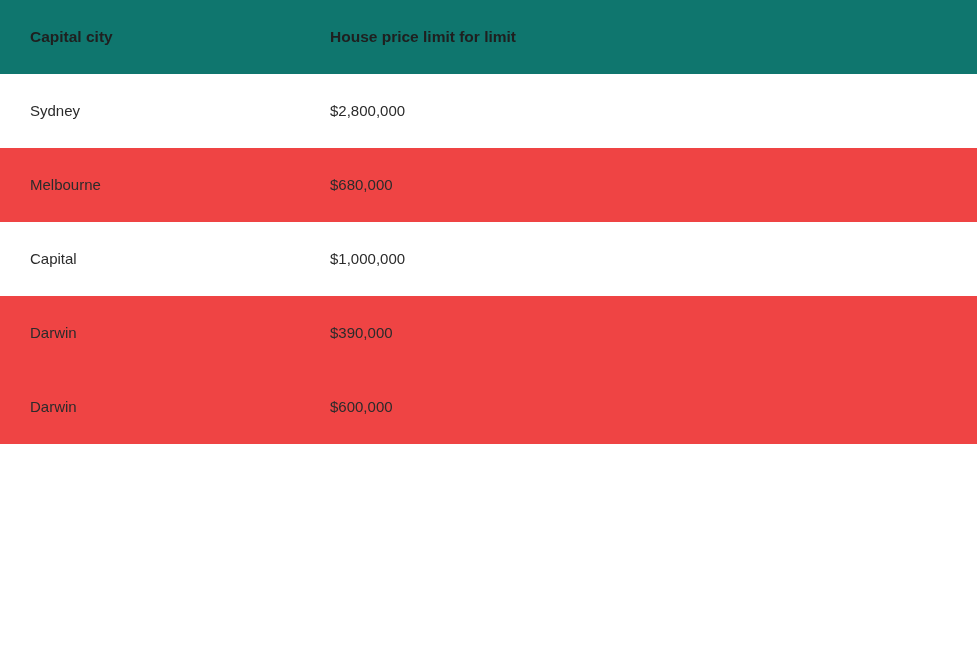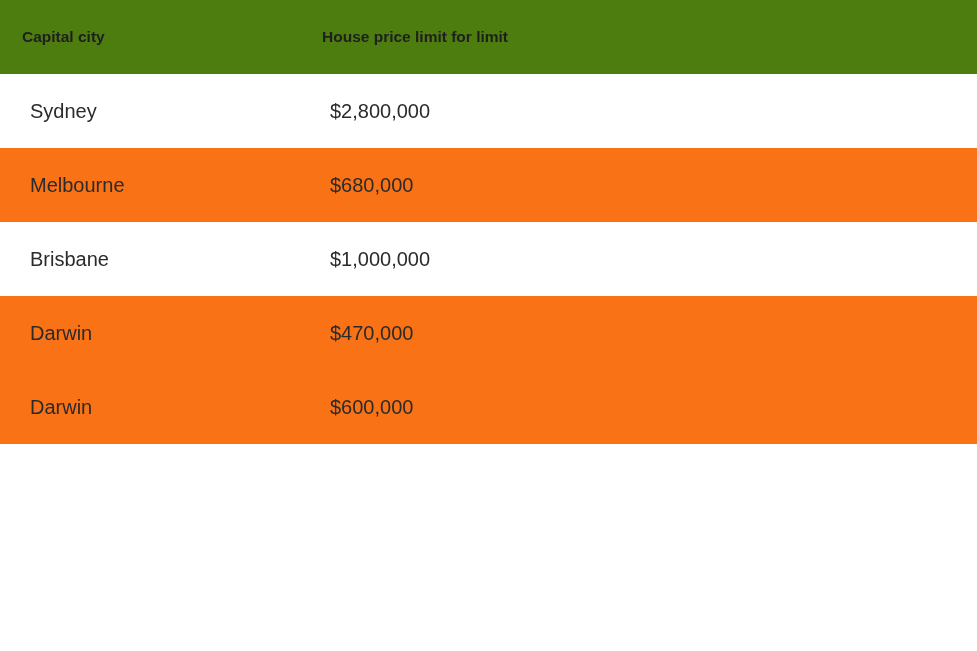--- a/index.html
+++ b/index.html
@@ -16,48 +16,48 @@
   }
   .price-table {
     width: 977px;
     border-collapse: collapse;
     table-layout: fixed;
   }
   .price-table col.col-city { width: 300px; }
   .price-table col.col-price { width: 677px; }
 
   .price-table thead th {
-    background: #4d7c0f;
+    background: #0f766e;
     text-align: left;
     font-weight: bold;
     font-size: 15.5px;
     color: #1f1f1f;
-    padding: 26px 0 26px 22px;
+    padding: 26px 0 26px 30px;
     height: 22px;
     line-height: 22px;
     border: none;
     margin-top: 45px;
   }
   .price-table tbody td {
     text-align: left;
-    font-size: 20px;
+    font-size: 15px;
     color: #2b2b2b;
     padding: 0 0 0 30px;
     height: 74px;
     line-height: 74px;
     border: none;
     white-space: nowrap;
     overflow: hidden;
     text-overflow: ellipsis;
   }
   .price-table tbody tr.row-odd td {
     background: #ffffff;
   }
   .price-table tbody tr.row-even td {
-    background: #f97316;
+    background: #ef4444;
   }
 </style>
 </head>
 <body>
 
 <table class="price-table">
   <colgroup>
     <col class="col-city">
     <col class="col-price">
   </colgroup>
@@ -70,25 +70,25 @@
   <tbody>
     <tr class="row-odd">
       <td>Sydney</td>
       <td>$2,800,000</td>
     </tr>
     <tr class="row-even">
       <td>Melbourne</td>
       <td>$680,000</td>
     </tr>
     <tr class="row-odd">
-      <td>Brisbane</td>
+      <td>Capital</td>
       <td>$1,000,000</td>
     </tr>
     <tr class="row-even">
       <td>Darwin</td>
-      <td>$470,000</td>
+      <td>$390,000</td>
     </tr>
     <tr class="row-even">
       <td>Darwin</td>
       <td>$600,000</td>
     </tr>
   </tbody>
 </table>
 
 </body></html>

